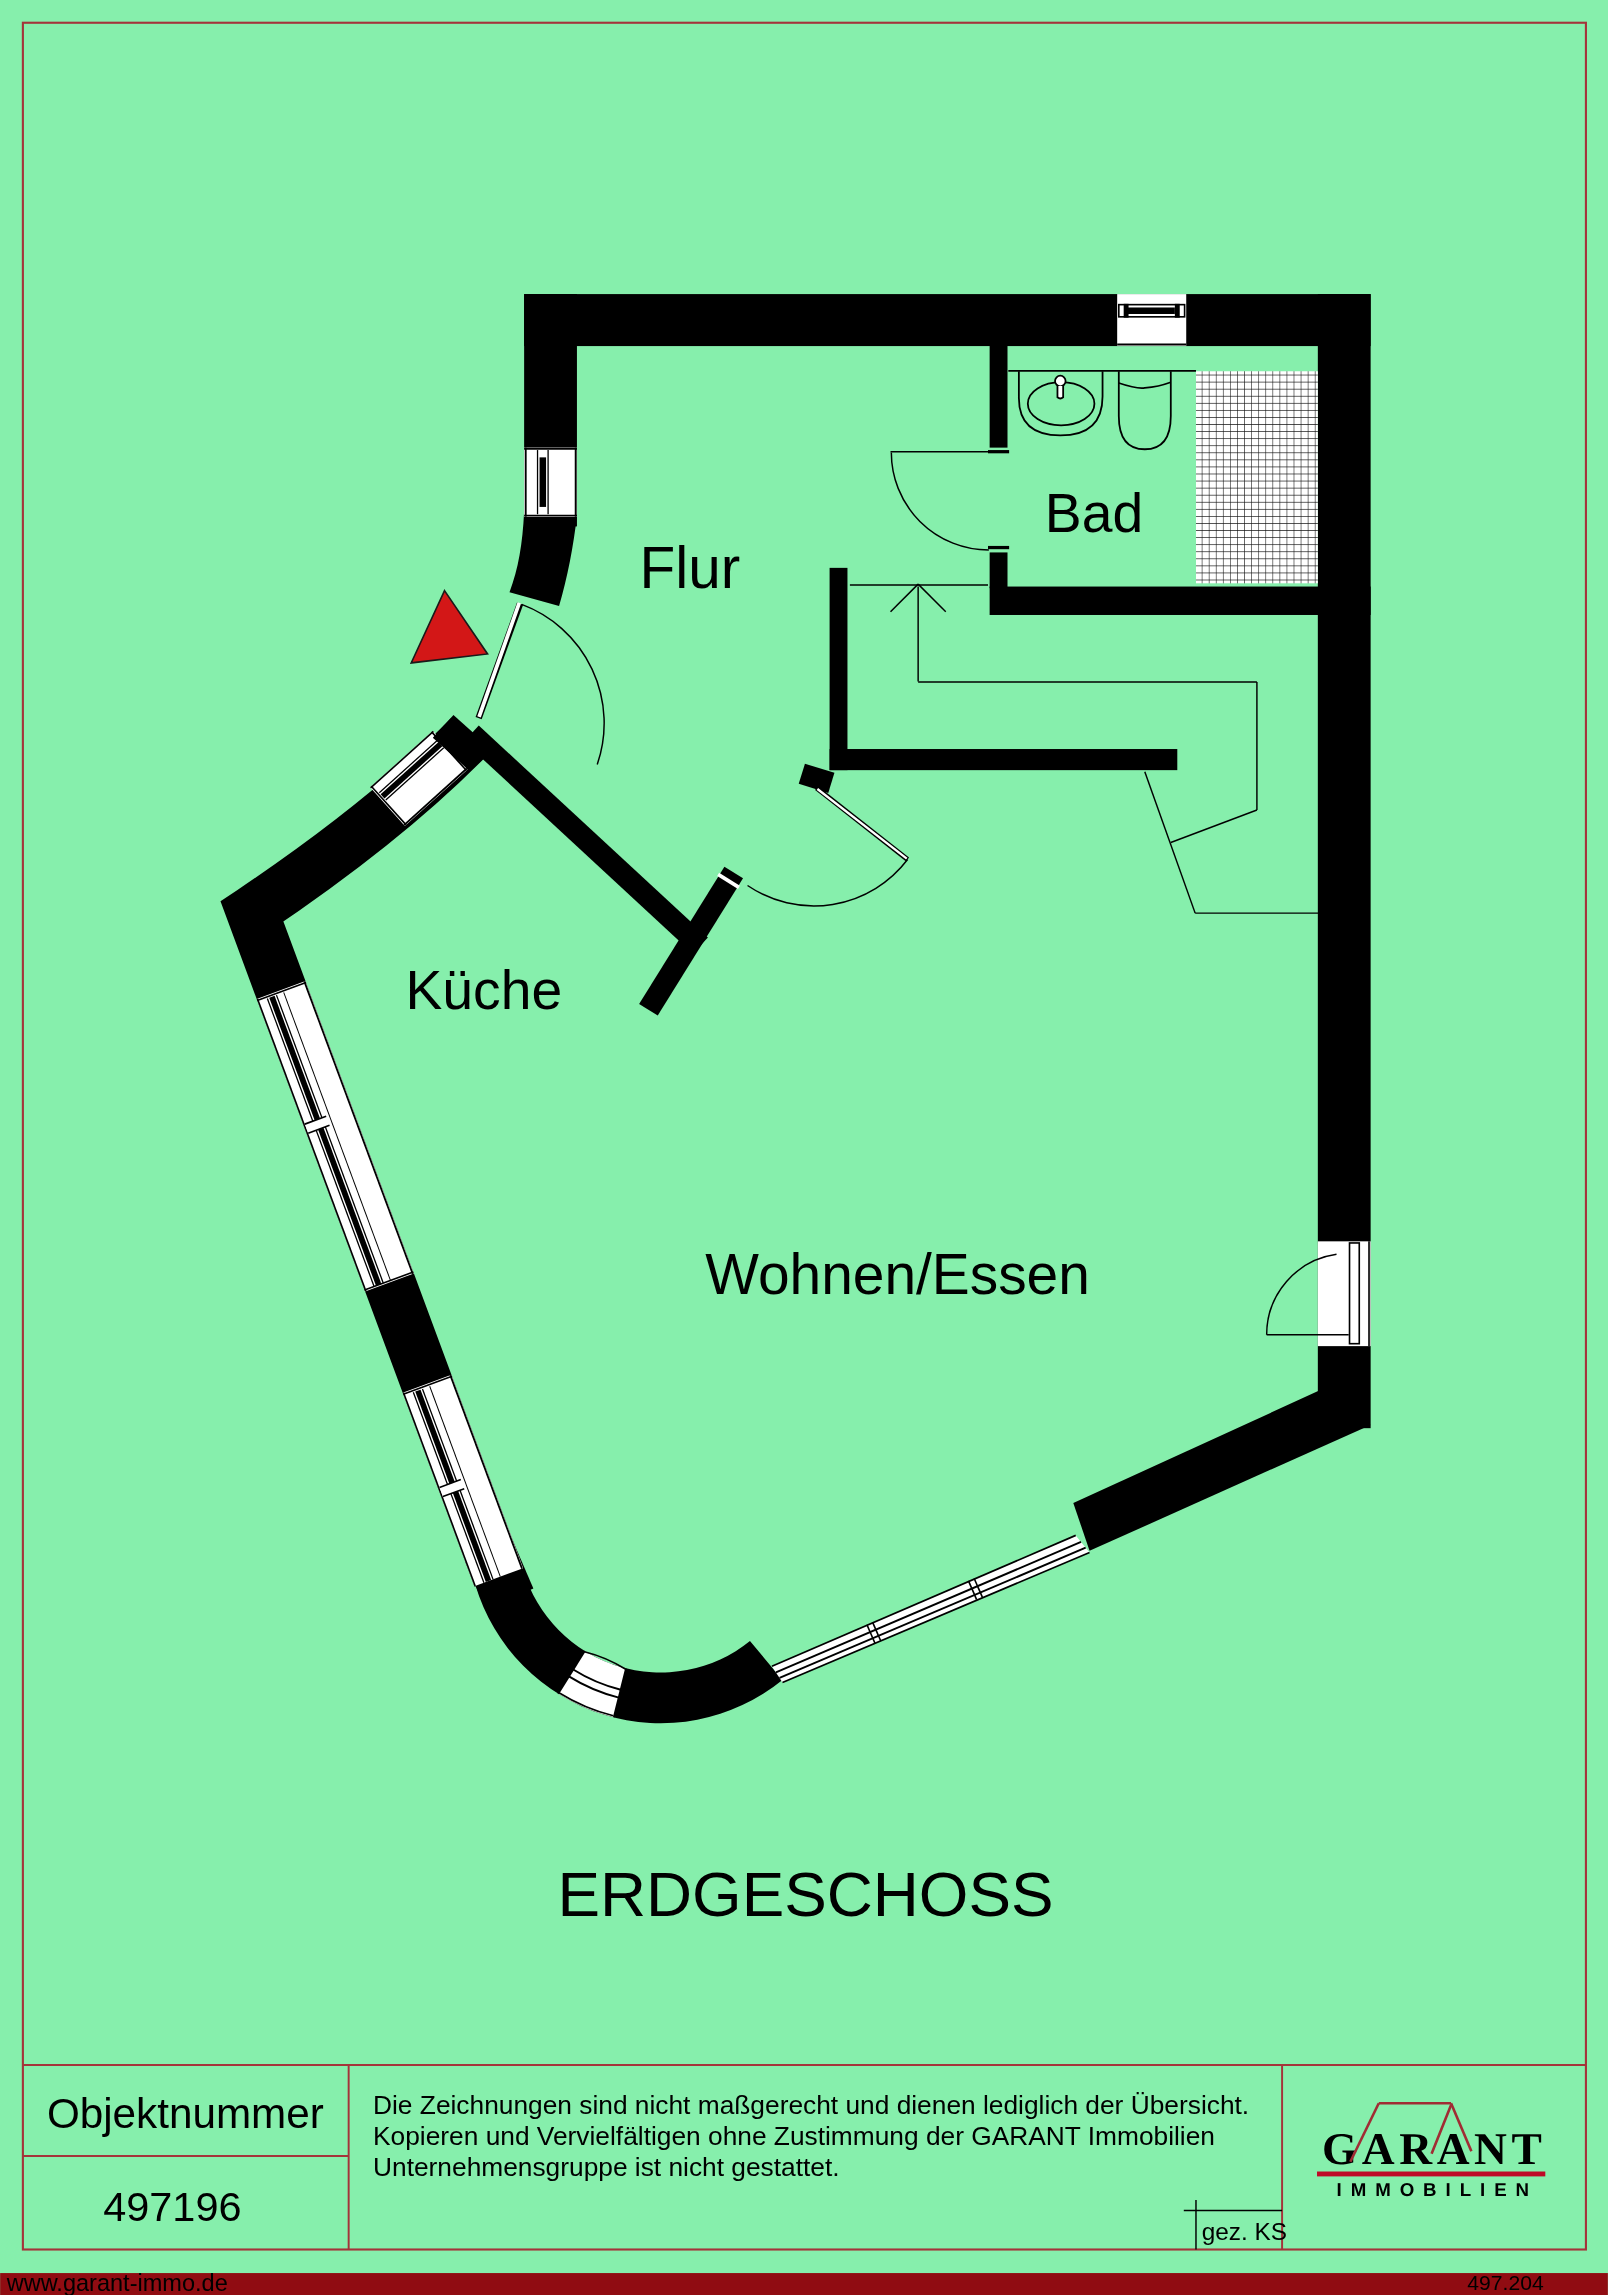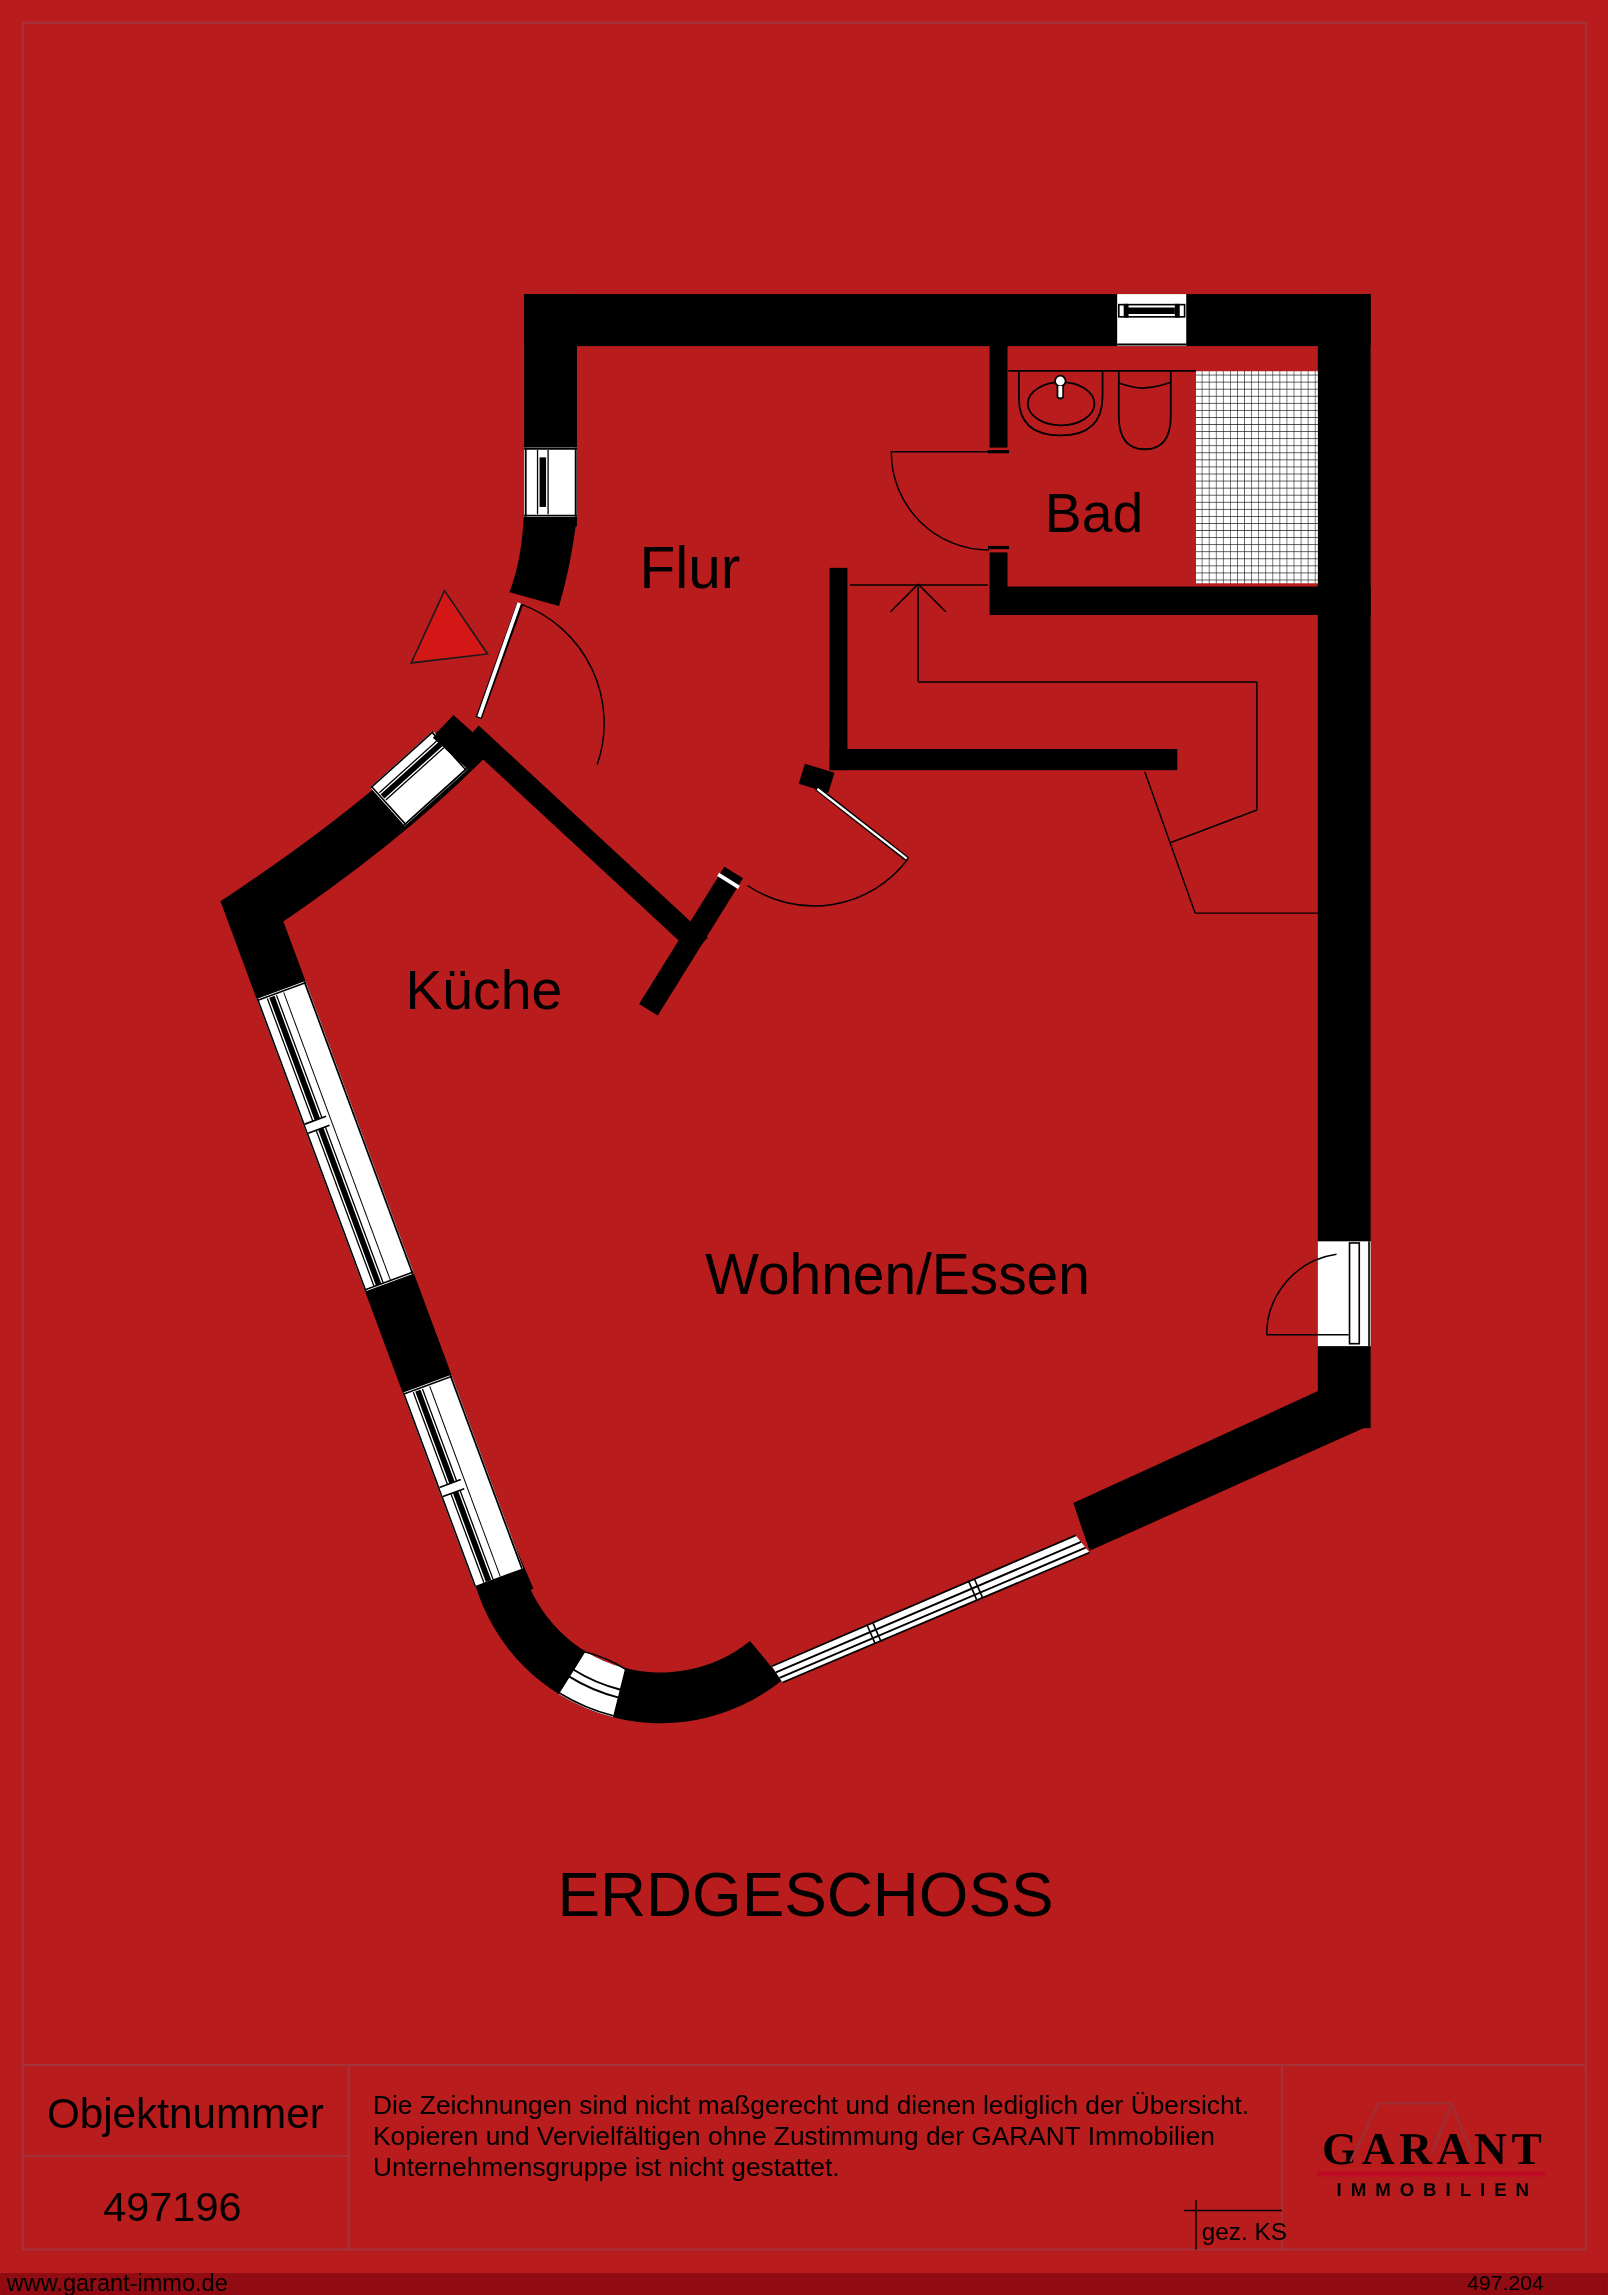--- a/index.html
+++ b/index.html
@@ -1,16 +1,16 @@
 <!DOCTYPE html>
 <html style="font-size:13px"><head>
 <meta charset="utf-8">
 <style>
   html,body{margin:0;padding:0;background:#ffffff;}
-  #page{position:relative;width:1608px;height:2295px;background:#b91c1c;overflow:hidden;
+  #page{position:relative;width:1608px;height:2295px;background:#86efac;overflow:hidden;
         font-family:"Liberation Sans", sans-serif;}
   svg{position:absolute;left:0;top:0;}
   text{font-family:"Liberation Sans", sans-serif;fill:#000;}
 </style>
 </head>
 <body>
 <div id="page">
 <svg width="1608" height="2295" viewBox="0 0 1979 2825">
 <defs>
   <pattern id="tiles" width="8.7" height="8.7" patternUnits="userSpaceOnUse">

